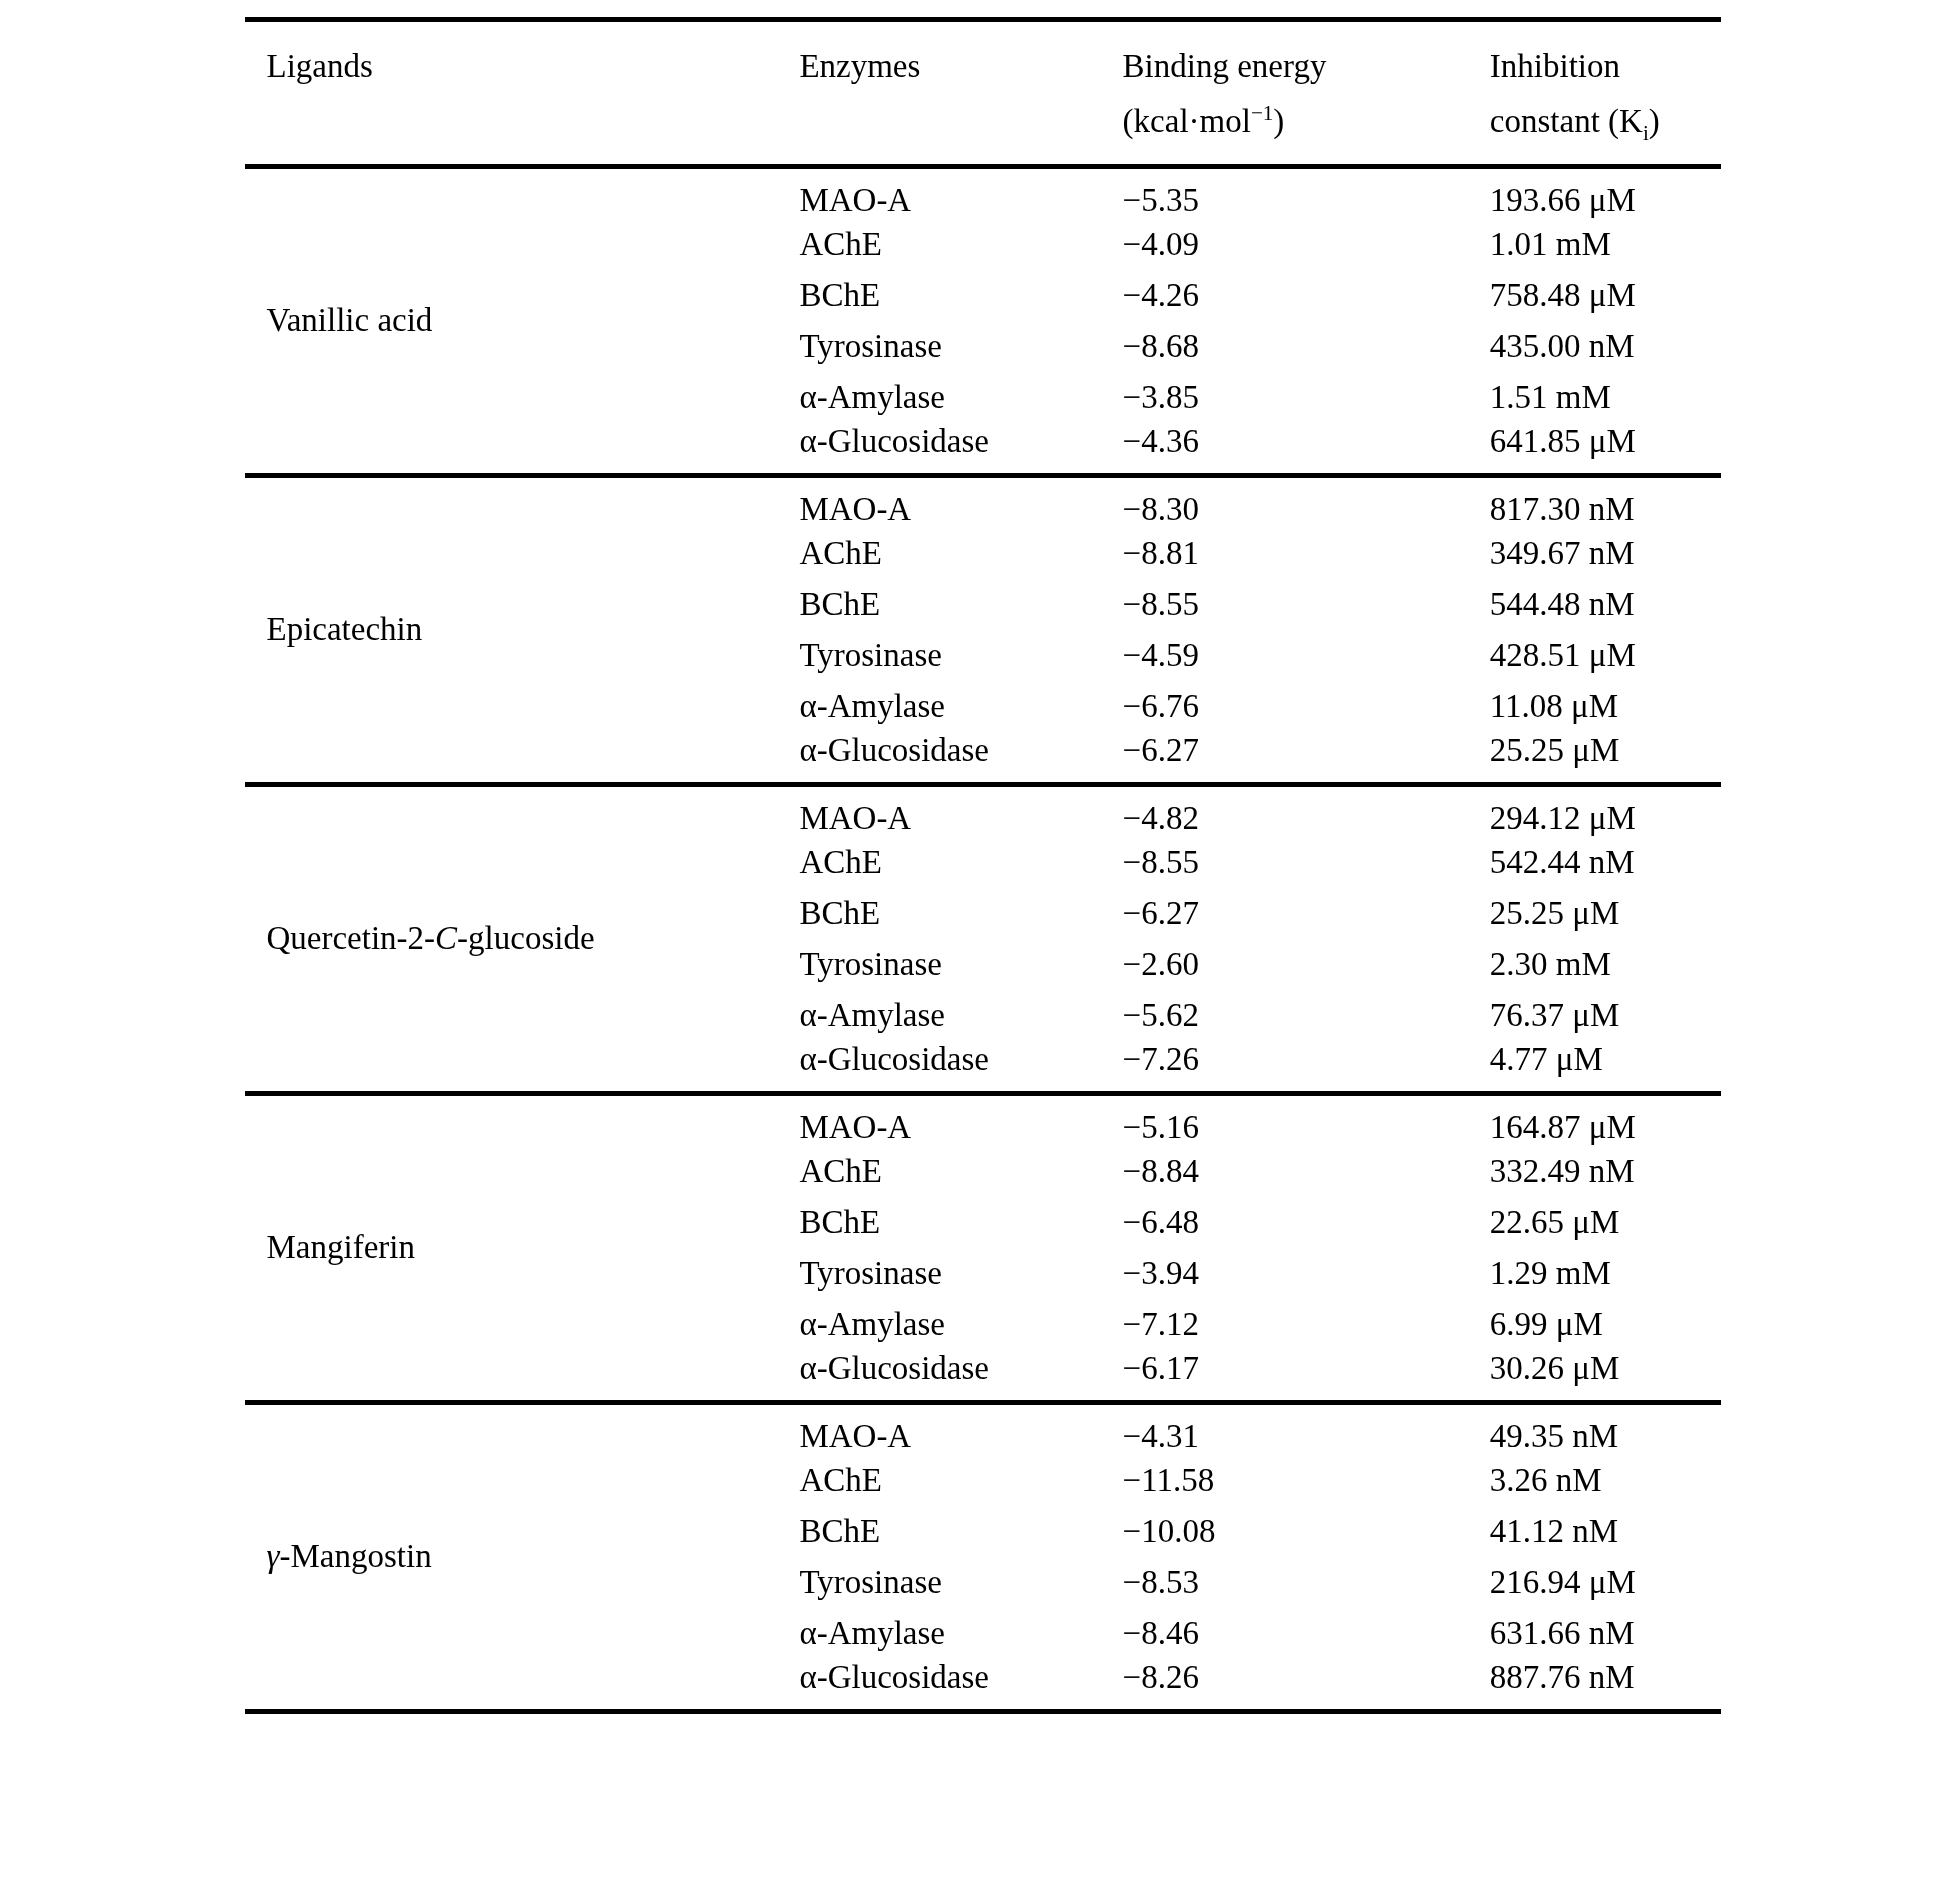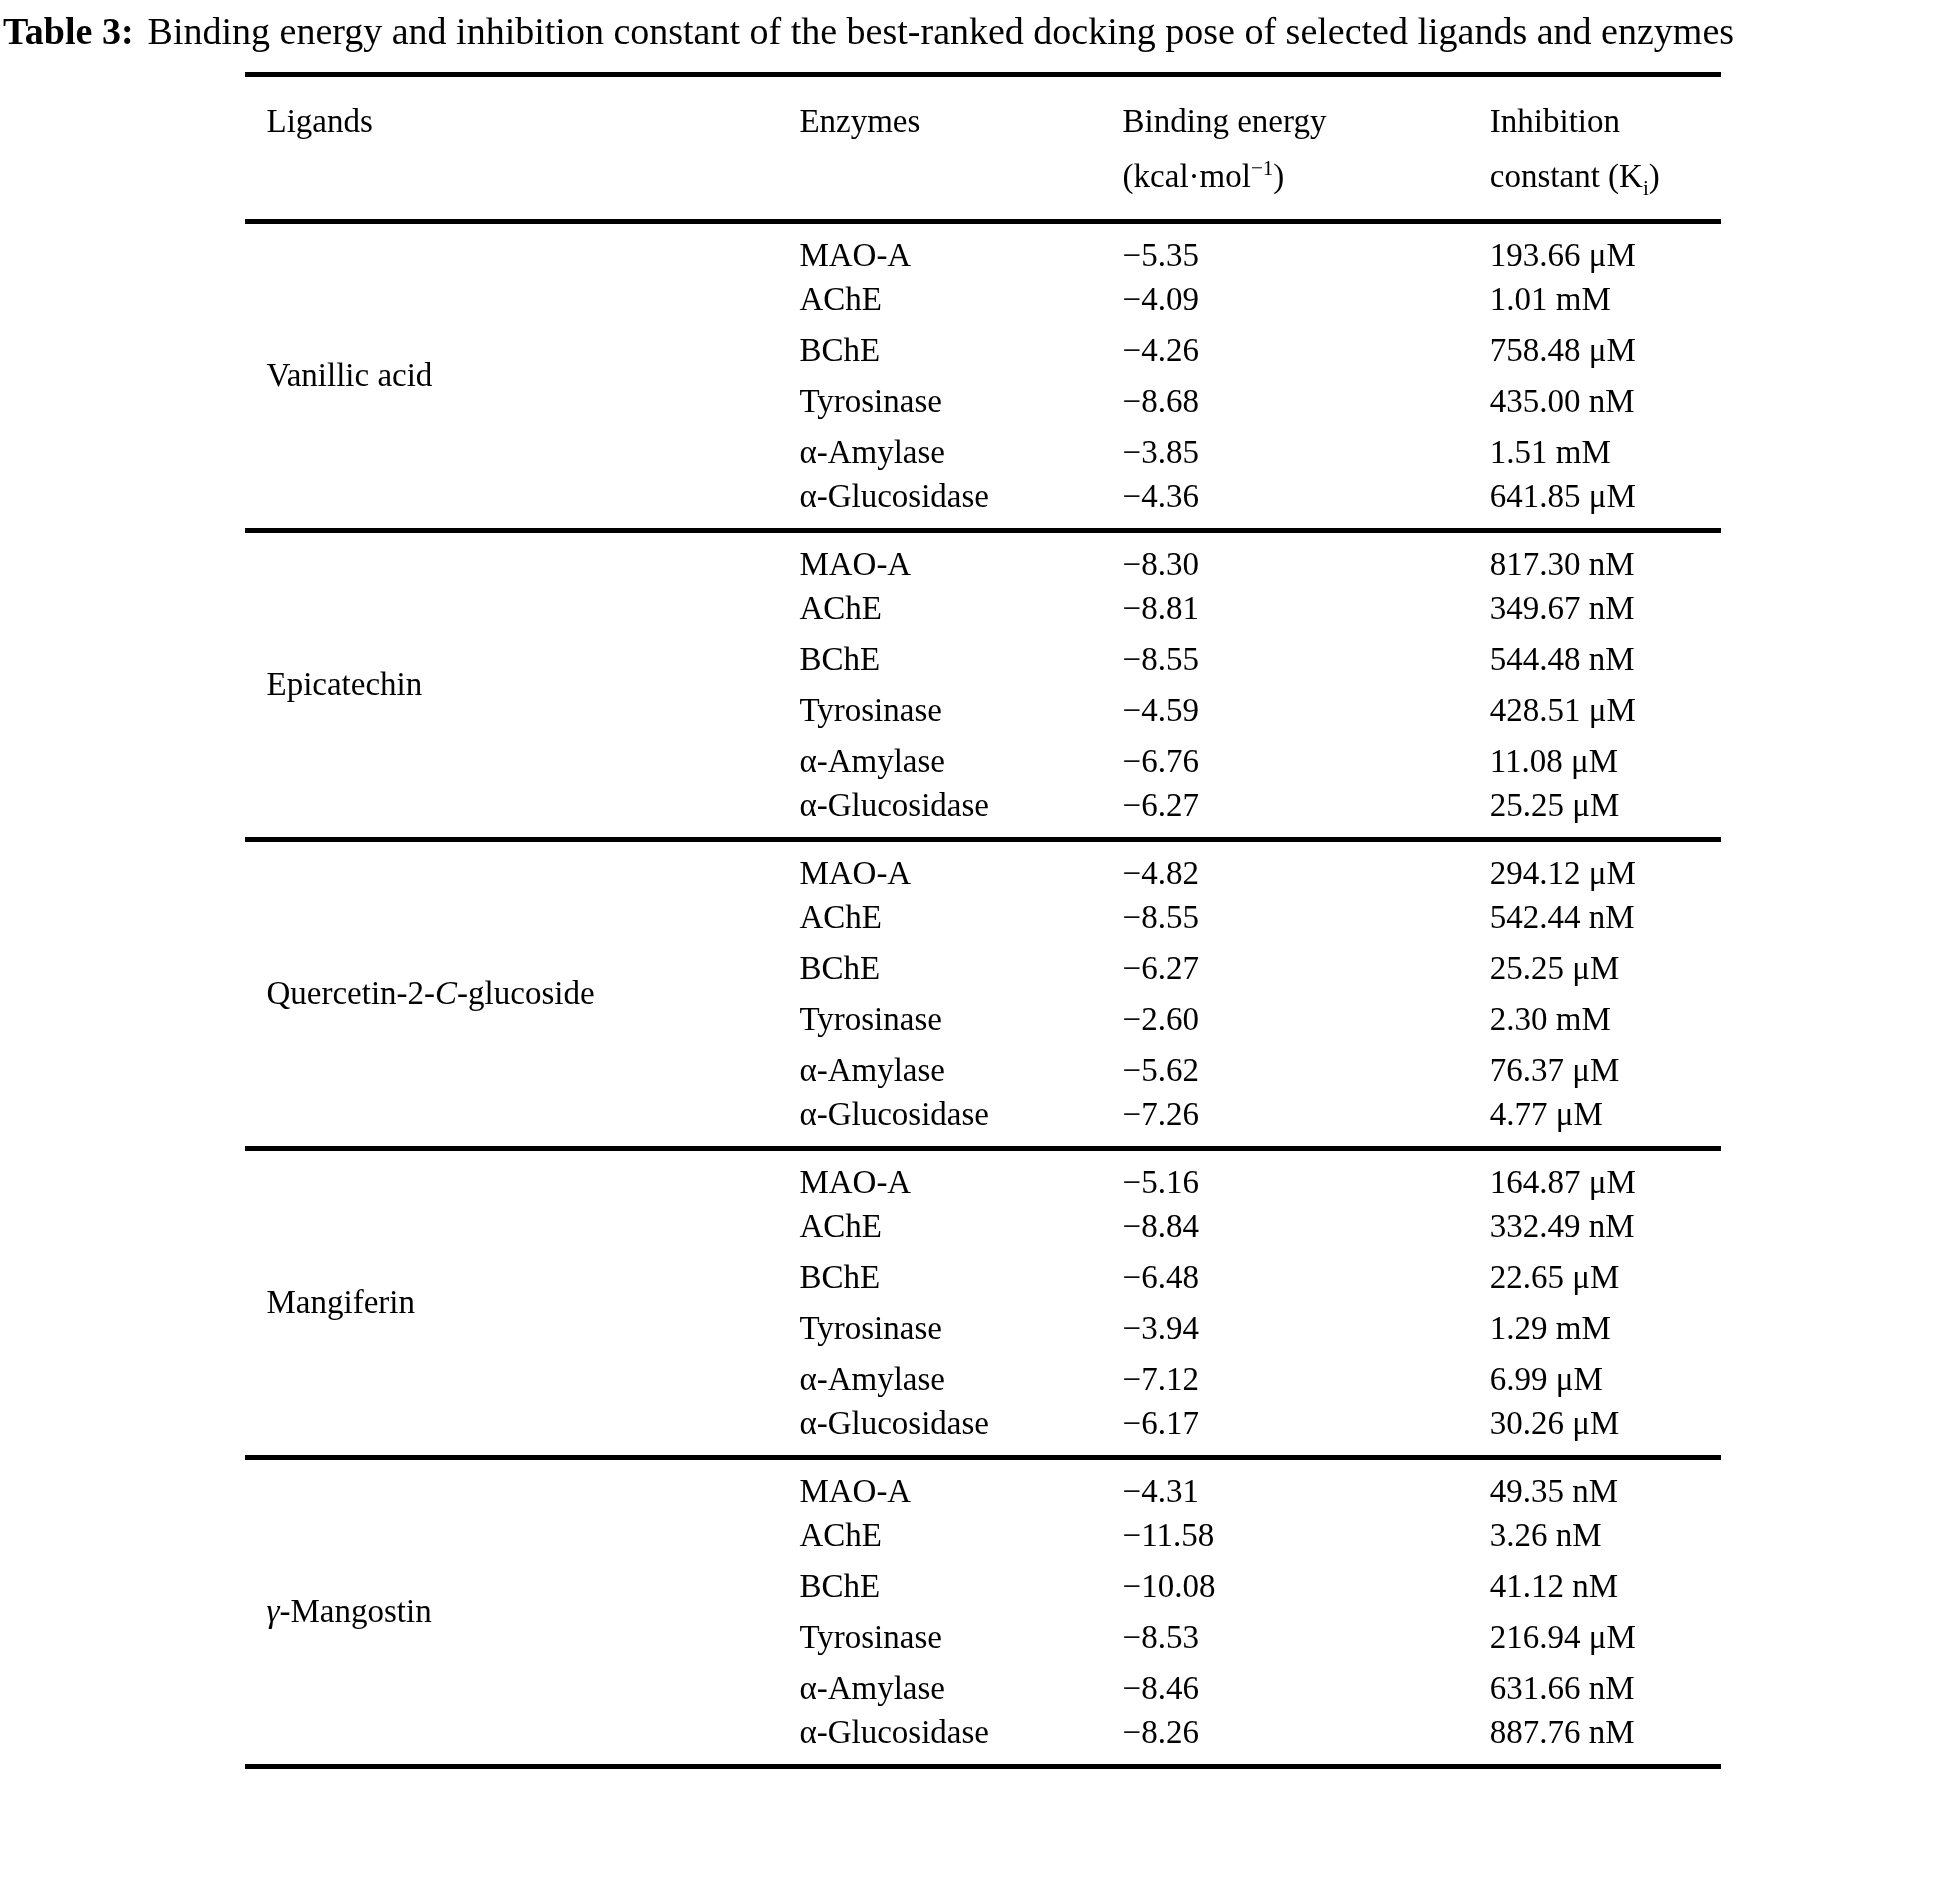--- a/index.html
+++ b/index.html
@@ -50,23 +50,20 @@
   td.ligand-cell { padding-left: 21.5px; vertical-align: middle; }
   td.ligand-cell i { font-style: italic; }
   sup { font-size: 64%; line-height: 0; }
   sub { font-size: 64%; line-height: 0; }
 </style>
 </head>
 <body>
 
 <div class="page">
 
-  <div class="caption">
-    <span class="b">Table 3:</span><span>Binding energy and inhibition constant of the best-ranked docking pose of selected ligands and enzymes</span>
-  </div>
 
   <table class="results">
     <colgroup>
       <col style="width:554px">
       <col style="width:323px">
       <col style="width:367px">
       <col style="width:231px">
     </colgroup>
     <thead>
       <tr>

